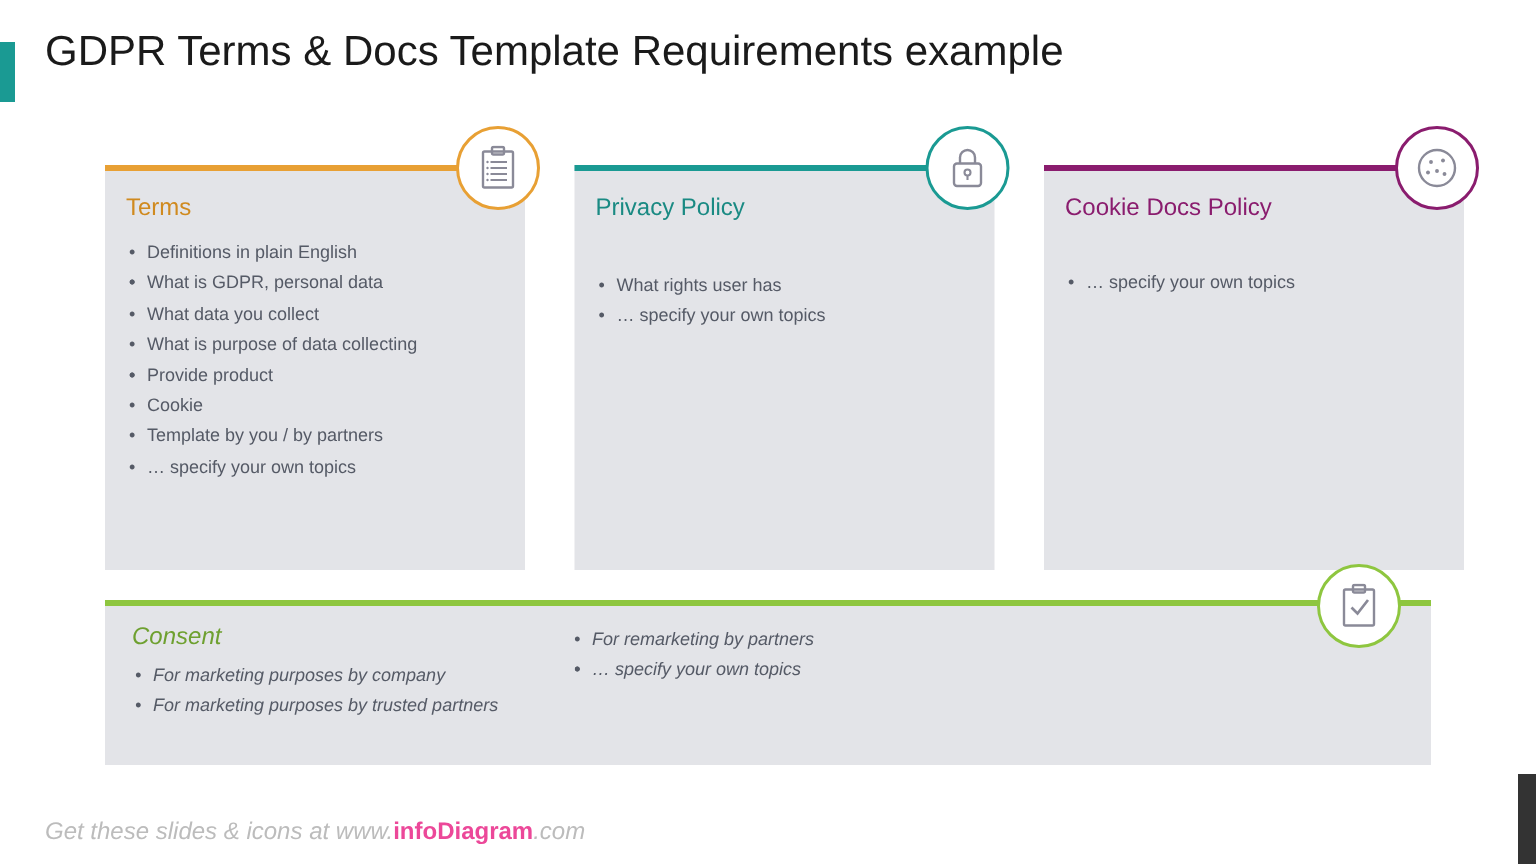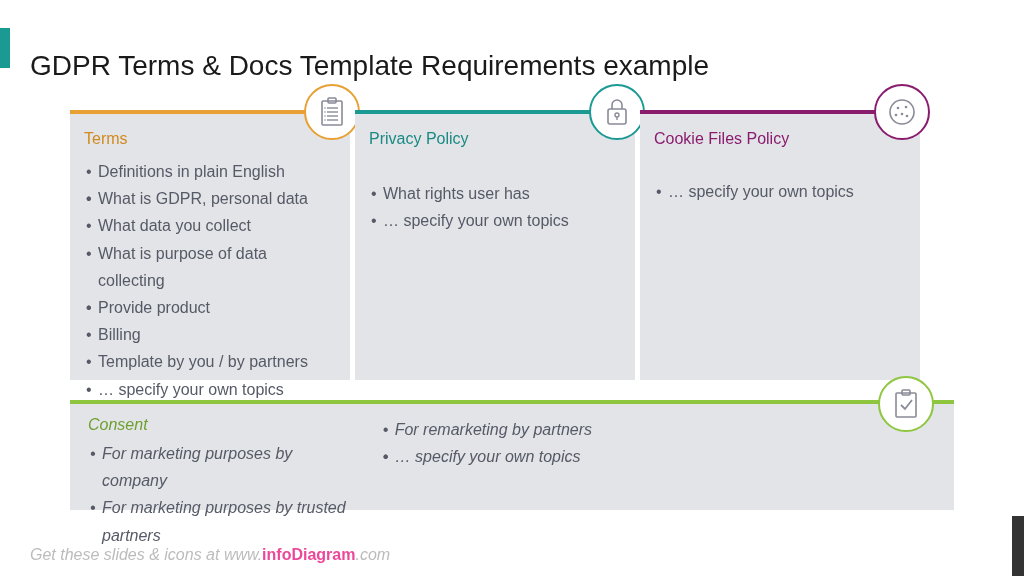--- a/index.html
+++ b/index.html
@@ -19,28 +19,27 @@
       height: 40px;
       background: #1a9a93;
     }
     .title {
       position: absolute;
       top: 18px;
       left: 30px;
       font-size: 28px;
       font-weight: 400;
       color: #1a1a1a;
-      margin-top: 32px;
     }
     .row-top {
       position: absolute;
       top: 110px;
       left: 70px;
       display: flex;
-      gap: 5px;
+      gap: 33px;
     }
     .card {
       width: 280px;
       height: 270px;
       background: #e3e4e8;
       border-top: 4px solid;
       padding: 16px 14px 14px 14px;
       position: relative;
     }
     .card.terms { border-top-color: #e8a034; }
@@ -91,21 +90,21 @@
       font-size: 16px;
       margin-bottom: 6px;
     }
     .consent-cols {
       display: flex;
       gap: 30px;
     }
     .consent-col { flex: 1; }
     ul { list-style: none; padding-left: 0; }
     ul li {
-      font-size: 16px;
+      font-size: 12px;
       color: #555a66;
       line-height: 1.7;
       padding-left: 14px;
       position: relative;
     }
     ul li::before {
       content: "•";
       position: absolute;
       left: 2px;
       color: #555a66;
@@ -160,21 +159,21 @@
       <li style="list-style:none;padding-left:0">
         <ul>
             <li>What is GDPR, personal data</li>
           </ul>
       </li>
       <li>What data you collect</li>
       <li>What is purpose of data collecting</li>
       <li style="list-style:none;padding-left:0">
         <ul>
           <li>Provide product</li>
-          <li>Billing</li>
+          <li>Cookie</li>
           <li>Template by you / by partners</li>
         </ul>
       </li>
       <li>… specify your own topics</li>
     </ul>
   </div>
 
   <div class="card privacy">
     <div class="icon-circle">
       <svg width="24" height="30" viewBox="0 0 24 30">
@@ -195,21 +194,21 @@
     <div class="icon-circle">
       <svg width="30" height="30" viewBox="0 0 30 30">
         <circle cx="15" cy="15" r="12" fill="none" stroke="#8a8a98" stroke-width="1.6"></circle>
         <circle cx="11" cy="11" r="1.3" fill="#8a8a98"></circle>
         <circle cx="19" cy="10" r="1.3" fill="#8a8a98"></circle>
         <circle cx="15" cy="17" r="1.3" fill="#8a8a98"></circle>
         <circle cx="20" cy="19" r="1.3" fill="#8a8a98"></circle>
         <circle cx="9" cy="18" r="1.3" fill="#8a8a98"></circle>
       </svg>
     </div>
-    <div class="card-title">Cookie Files Policy</div>
+    <div class="card-title">Cookie Docs Policy</div>
     <ul style="margin-top:30px">
       <li>… specify your own topics</li>
     </ul>
   </div>
 
 </div>
 
 <div class="consent-card">
   <div class="icon-circle">
     <svg width="26" height="30" viewBox="0 0 26 30">

